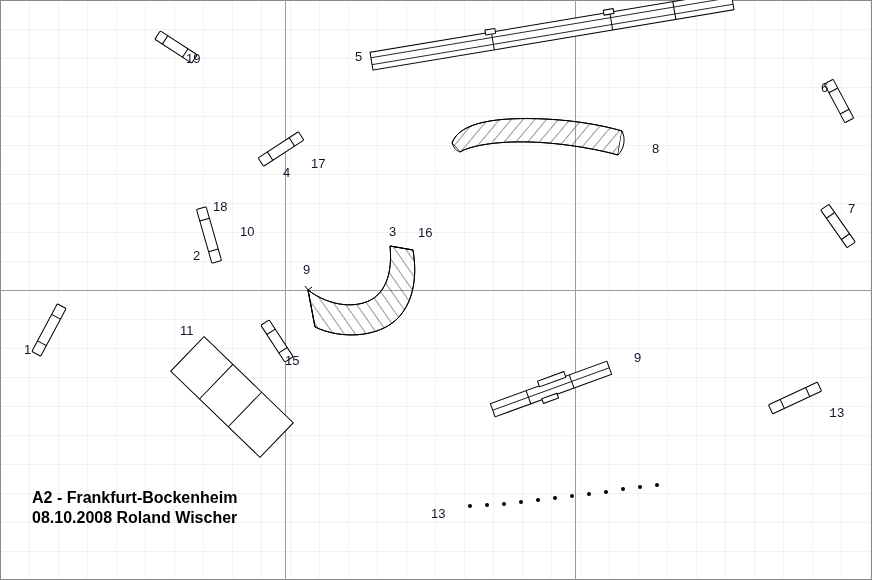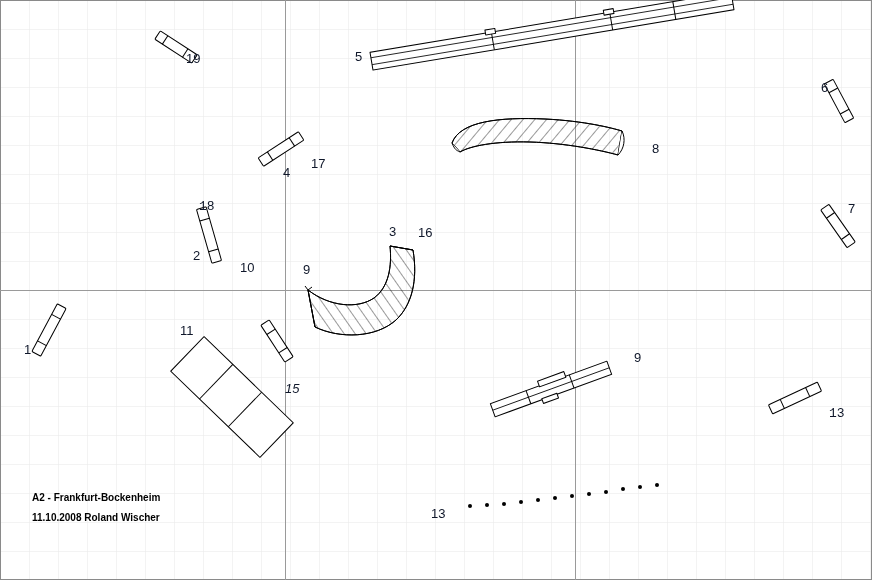--- a/index.html
+++ b/index.html
@@ -30,21 +30,21 @@
     font-size: 13px;
     color: #0f172a;
     line-height: 13px;
     white-space: nowrap;
   }
   #caption {
     position: absolute;
     left: 32px;
     top: 488px;
     font-family: "Liberation Sans", sans-serif;
-    font-size: 10px;
+    font-size: 16px;
     font-weight: bold;
     color: #000000;
     line-height: 20px;
     white-space: nowrap;
   }
   #caption div { white-space: nowrap; }
 </style>
 </head>
 <body>
 
@@ -181,29 +181,29 @@
 
   <div class="num-label" style="left:24px;  top:343px;">1</div>
   <div class="num-label" style="left:193px; top:249px;">2</div>
   <div class="num-label" style="left:389px; top:225px;">3</div>
   <div class="num-label" style="left:283px; top:166px;">4</div>
   <div class="num-label" style="left:355px; top:50px;">5</div>
   <div class="num-label" style="left:821px; top:81px;">6</div>
   <div class="num-label" style="left:848px; top:202px;">7</div>
   <div class="num-label" style="left:652px; top:142px;">8</div>
   <div class="num-label" style="left:303px; top:263px;">9</div>
-  <div class="num-label" style="left:240px; top:225px;margin-top:36px;">10</div>
+  <div class="num-label" style="left:240px; top:225px;">10</div>
   <div class="num-label" style="left:180px; top:324px;">11</div>
   <div class="num-label" style="left:431px; top:507px;">13</div>
   <div class="num-label" style="left:829px; top:407px;font-family:Liberation Mono, monospace;">13</div>
   <div class="num-label" style="left:634px; top:351px;">9</div>
-  <div class="num-label" style="left:285px; top:382px;font-style:italic;">15</div>
+  <div class="num-label" style="left:285px; top:354px;">15</div>
   <div class="num-label" style="left:418px; top:226px;">16</div>
   <div class="num-label" style="left:311px; top:157px;">17</div>
-  <div class="num-label" style="left:199px; top:200px;font-family:Liberation Mono, monospace;">18</div>
+  <div class="num-label" style="left:213px; top:200px;">18</div>
   <div class="num-label" style="left:186px; top:52px;">19</div>
 
   <div id="caption">
     <div>A2 - Frankfurt-Bockenheim</div>
-    <div>11.10.2008 Roland Wischer</div>
+    <div>08.10.2008 Roland Wischer</div>
   </div>
 
 </div>
 
 </body></html>

